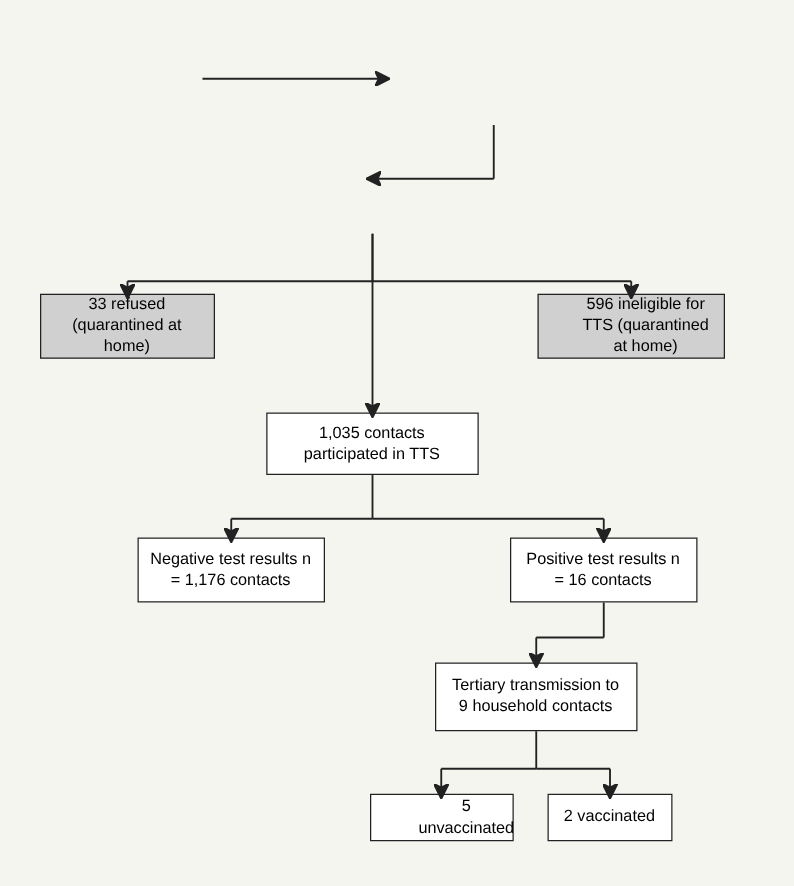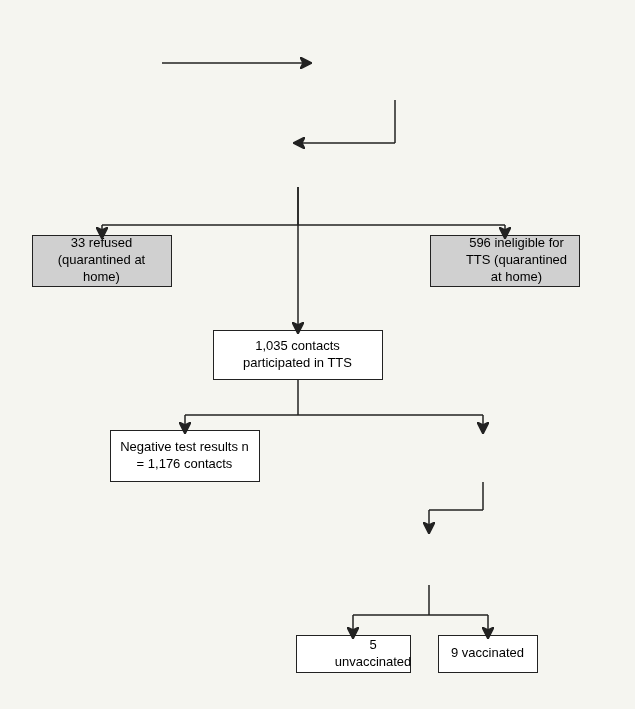--- a/index.html
+++ b/index.html
@@ -68,28 +68,34 @@
   </div>
 
   <div class="box" style="left:195px; top:315px; width:170px; height:50px;">
     <span>1,035 contacts participated in TTS</span>
   </div>
 
   <div class="box" style="left:92px; top:415px; width:150px; height:52px;">
     <span>Negative test results n = 1,176 contacts</span>
   </div>
 
+  <div class="box" style="left:390px; top:415px; width:150px; height:52px;">
+    <span>Positive test results n = 16 contacts</span>
+  </div>
 
+  <div class="box" style="left:330px; top:515px; width:162px; height:55px;">
+    <span>Tertiary transmission to 9 household contacts</span>
+  </div>
 
   <div class="box" style="left:278px; top:620px; width:115px; height:38px;padding-left:48px;">
     <span>5 unvaccinated</span>
   </div>
 
   <div class="box" style="left:420px; top:620px; width:100px; height:38px;">
-    <span>9 vaccinated</span>
+    <span>2 vaccinated</span>
   </div>
 
   <svg class="arrows">
     <defs>
       <marker id="arr" markerWidth="8" markerHeight="8" refX="4" refY="4" orient="auto">
         <polygon points="0,0 8,4 0,8 2,4" fill="#222"></polygon>
       </marker>
     </defs>
 
     <line x1="144" y1="48" x2="288" y2="48" marker-end="url(#arr)"></line>

